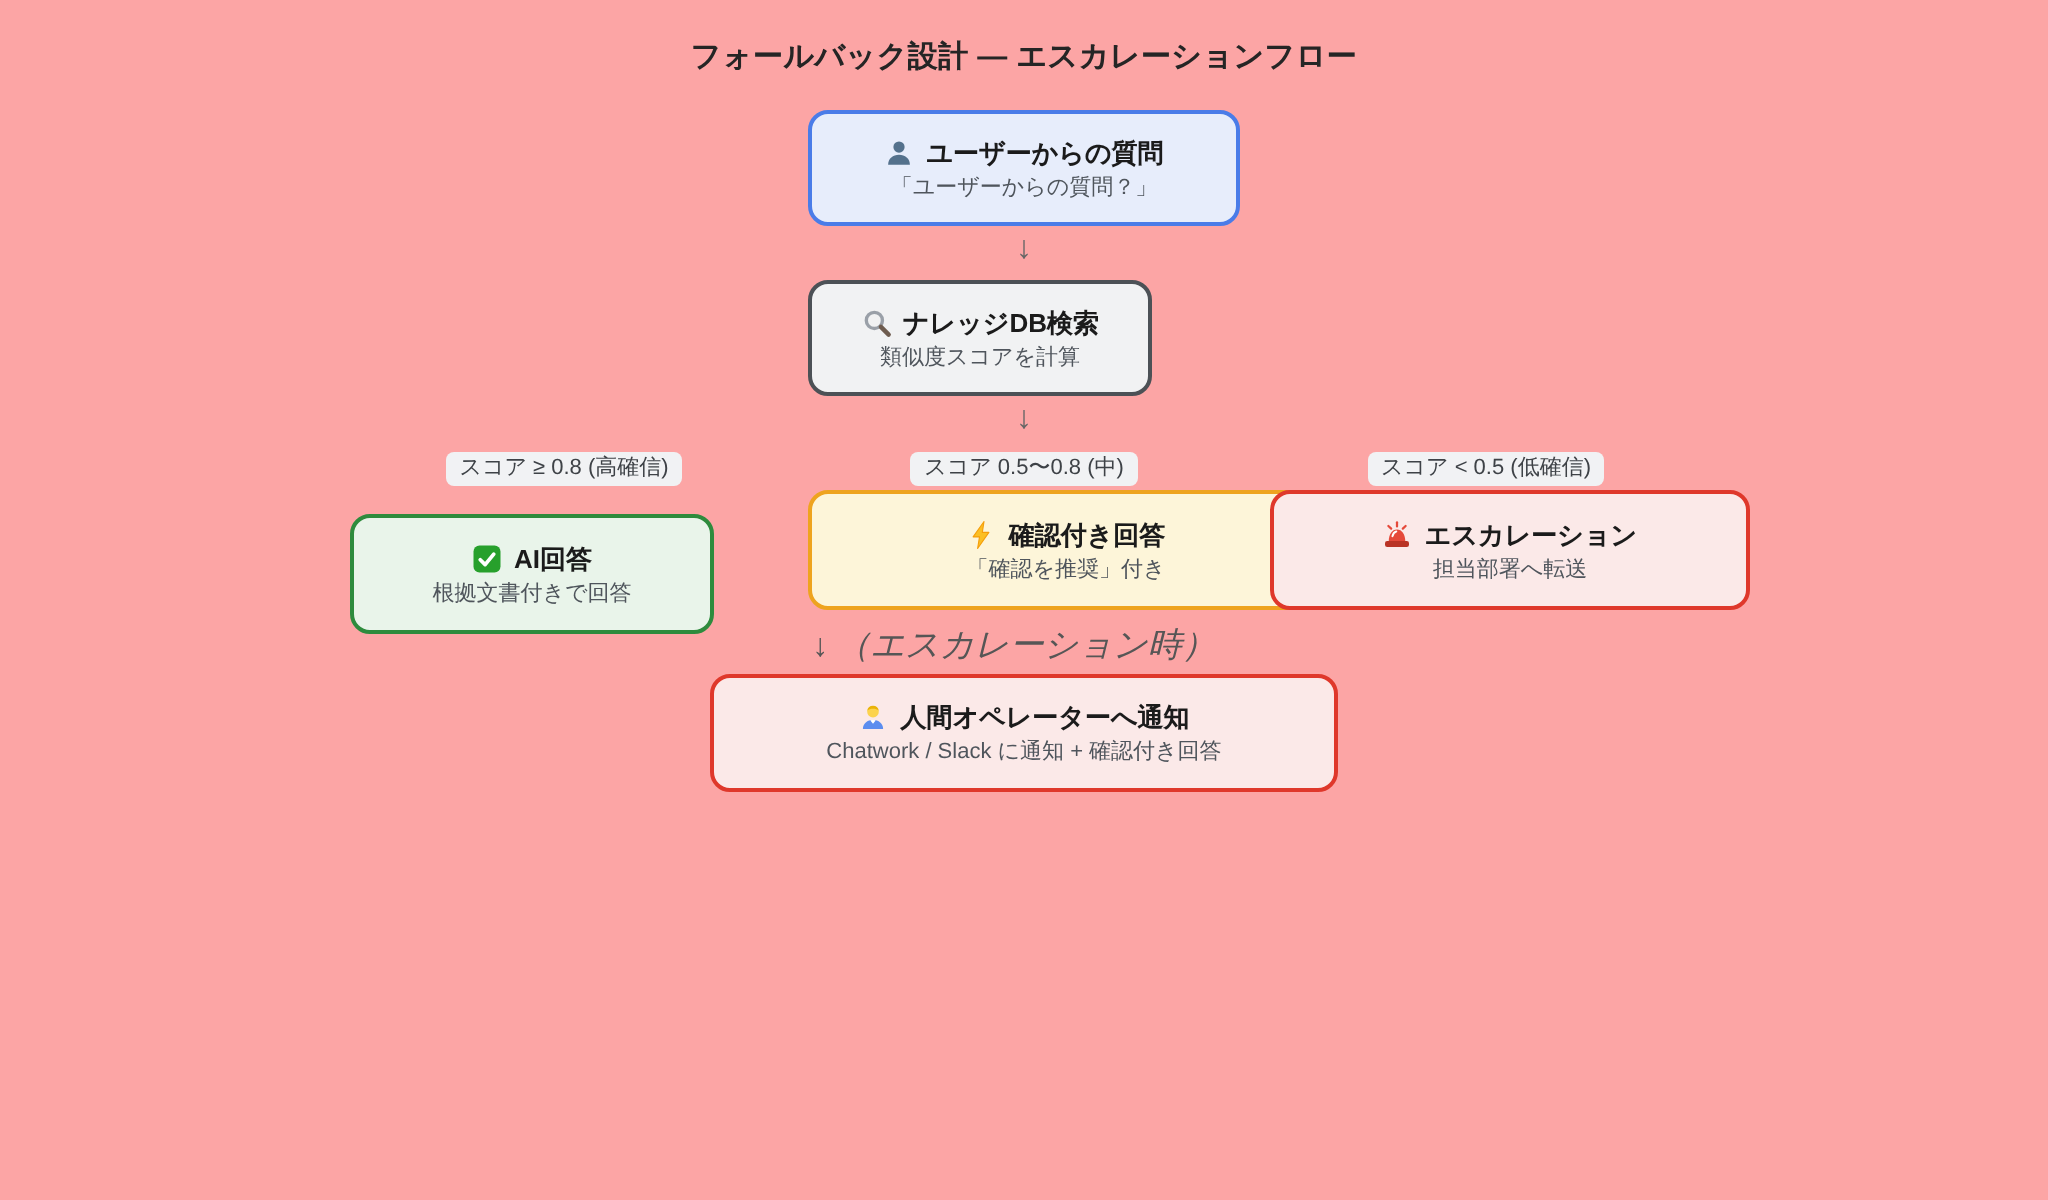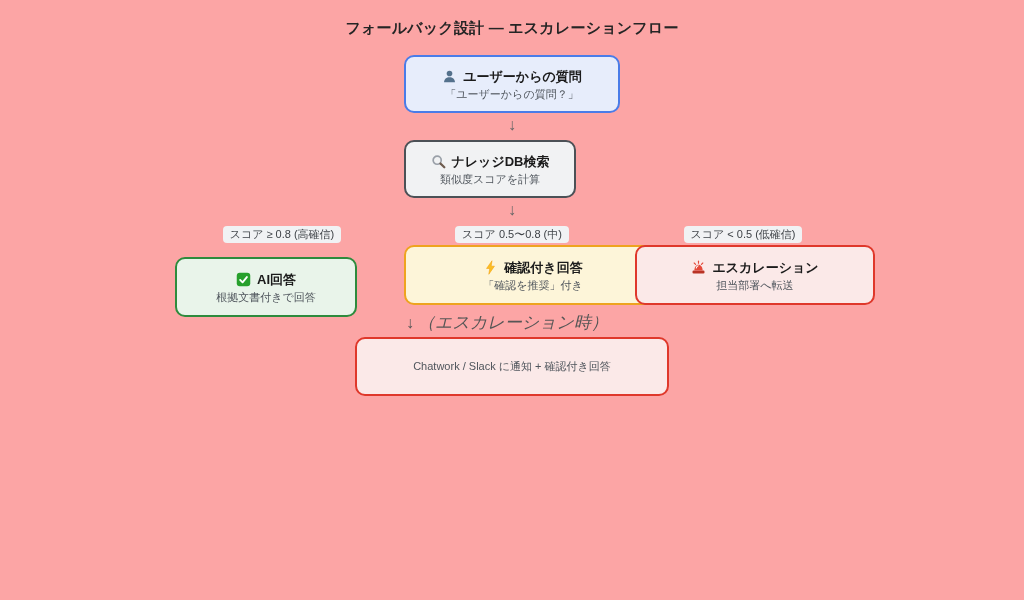--- a/index.html
+++ b/index.html
@@ -153,16 +153,27 @@
       <span>エスカレーション</span>
     </div>
     <div class="node-sub">担当部署へ転送</div>
   </div>
 
   <div class="esc-note">
     <span class="esc-arrow">↓</span><span>（エスカレーション時）</span>
   </div>
 
   <div class="node node-oper">
+    <div class="node-title">
+      <span class="icon">
+        <svg viewBox="0 0 16 16" aria-hidden="true">
+          <circle cx="8" cy="5.2" r="3.1" fill="#fcd34d"></circle>
+          <path d="M4.9 4.6 C5.2 2.9 6.4 2 8 2 C9.6 2 10.8 2.9 11.1 4.6 C10.2 3.9 9.2 3.6 8 3.6 C6.8 3.6 5.8 3.9 4.9 4.6 Z" fill="#eab308"></path>
+          <path d="M2.6 14.4 C2.6 11.4 5 9.6 8 9.6 C11 9.6 13.4 11.4 13.4 14.4 Z" fill="#5b8def"></path>
+          <path d="M6.6 9.8 L8 11.6 L9.4 9.8 C9 9.7 8.5 9.6 8 9.6 C7.5 9.6 7 9.7 6.6 9.8 Z" fill="#ffffff"></path>
+        </svg>
+      </span>
+      <span>人間オペレーターへ通知</span>
+    </div>
     <div class="node-sub">Chatwork / Slack に通知 + 確認付き回答</div>
   </div>
 
 </div>
 
 </body></html>

